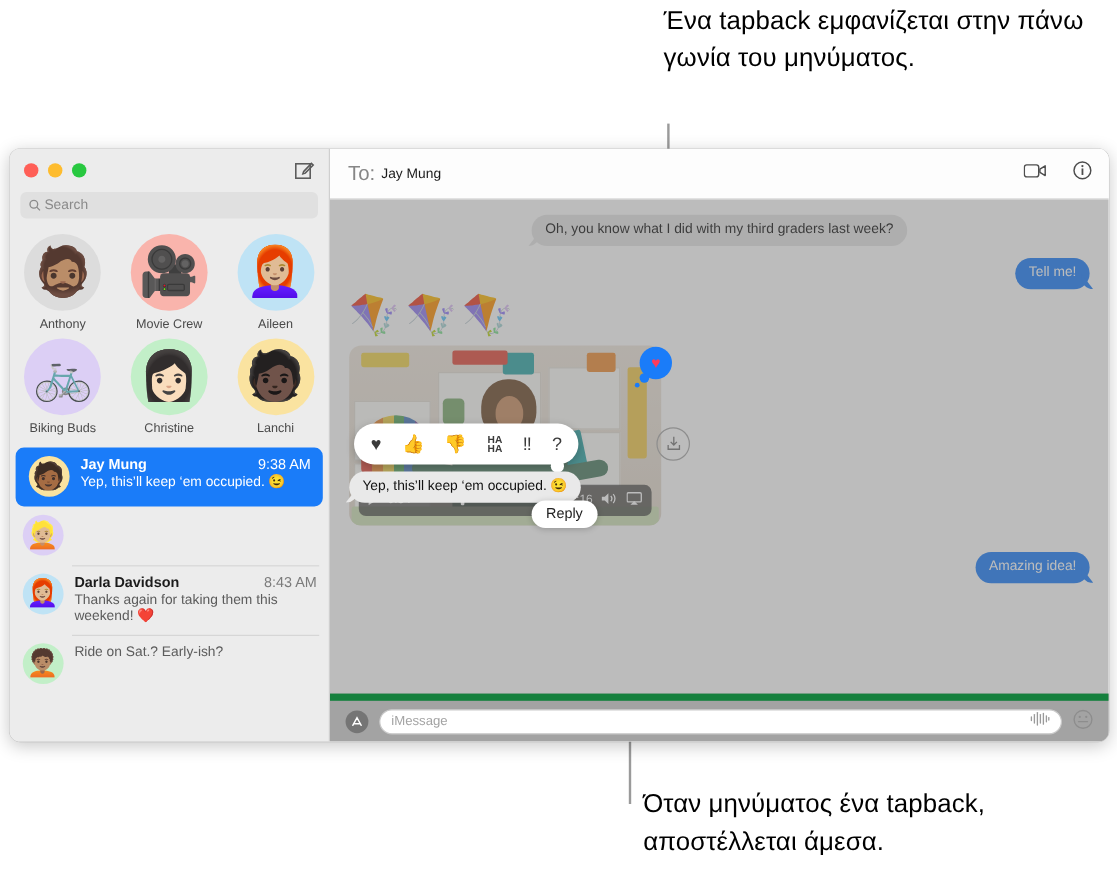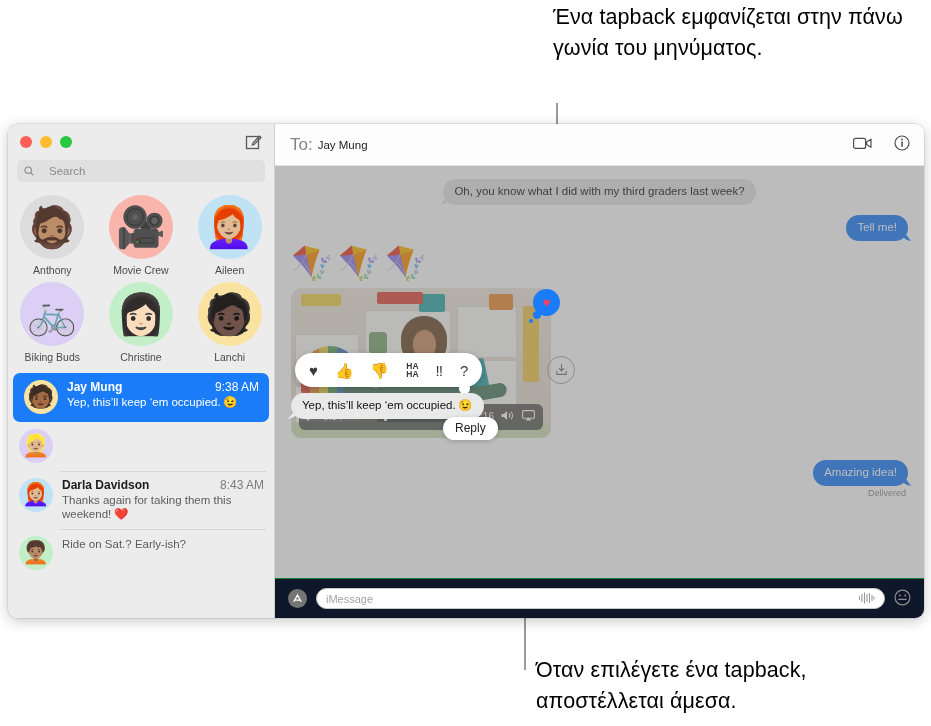--- a/index.html
+++ b/index.html
@@ -59,21 +59,21 @@
     position: absolute; right: 11px; top: 8px;
     width: 19px; height: 19px; cursor: pointer;
   }
 
   #search-field {
     margin: 4px 9px 0 9px;
     height: 22px;
     background: #e0e0e0;
     border-radius: 5px;
     display: flex; align-items: center;
-    padding: 0 7px; gap: 15px;
+    padding: 0 7px; gap: 3px;
   }
   #search-field .sp { font-size: 11.5px; color: #8a8a8a; }
 
   
   #pinned {
     margin-top: 13px;
     display: grid;
     grid-template-columns: repeat(3, 1fr);
     row-gap: 6px;
   }
@@ -239,21 +239,21 @@
   #reply-chip {
     position: absolute; left: 152px; top: 24px;
     background: #fff; border-radius: 13px;
     padding: 4px 12px 5px; font-size: 12px; color: #222;
     box-shadow: 0 1px 5px rgba(0,0,0,0.2);
   }
 
   
   #inputbar {
     position: absolute; left: 0; right: 0; bottom: 0; height: 40px;
-    background: #0f172a; border-top: 1px solid #15803d;
+    background: #a3a3a3; border-top: 6px solid #15803d;
     display: flex; align-items: center; gap: 9px; padding: 0 13px;
     z-index: 9;
   }
   #appstore-btn {
     width: 19px; height: 19px; border-radius: 50%;
     background: #757575; color: #fff;
     display: flex; align-items: center; justify-content: center;
     font-size: 12px; flex: 0 0 19px;
   }
   #imsg-field {
@@ -266,21 +266,21 @@
   #emoji-btn { font-size: 15px; color: #8d8d8d; flex: 0 0 auto; }
 </style>
 </head>
 <body>
 
 <div id="root">
 
   <div class="callout" id="callout-top">Ένα tapback εμφανίζεται στην πάνω γωνία του μηνύματος.</div>
   <div class="leader" id="leader-top"></div>
 
-  <div class="callout" id="callout-bottom">Όταν επιλέγετε ένα tapback, αποστέλλεται άμεσα.</div>
+  <div class="callout" id="callout-bottom">Όταν μηνύματος ένα tapback, αποστέλλεται άμεσα.</div>
   <div class="leader" id="leader-bottom"></div>
 
   <div id="window">
 
     <div id="sidebar">
 
       <div id="titlebar">
         <div class="lights">
           <span class="light l-red"></span>
           <span class="light l-yellow"></span>
@@ -479,21 +479,20 @@
               <path d="M1.8 7.8 L1.8 11.4 L11.2 11.4 L11.2 7.8" fill="none" stroke="#777" stroke-width="1.1"></path>
             </svg>
           </div>
         </div>
 
         <div style="height:22px"></div>
 
         <div class="msgrow right">
           <div class="bubble out">Amazing idea!</div>
         </div>
-        <div class="delivered">Delivered</div>
 
         <div id="dim"></div>
 
         <div id="tapback-bar">
           <span class="tb">♥</span>
           <span class="tb">👍</span>
           <span class="tb">👎</span>
           <span class="tb hh" style="white-space:pre">HA
 HA</span>
           <span class="tb">‼</span>

